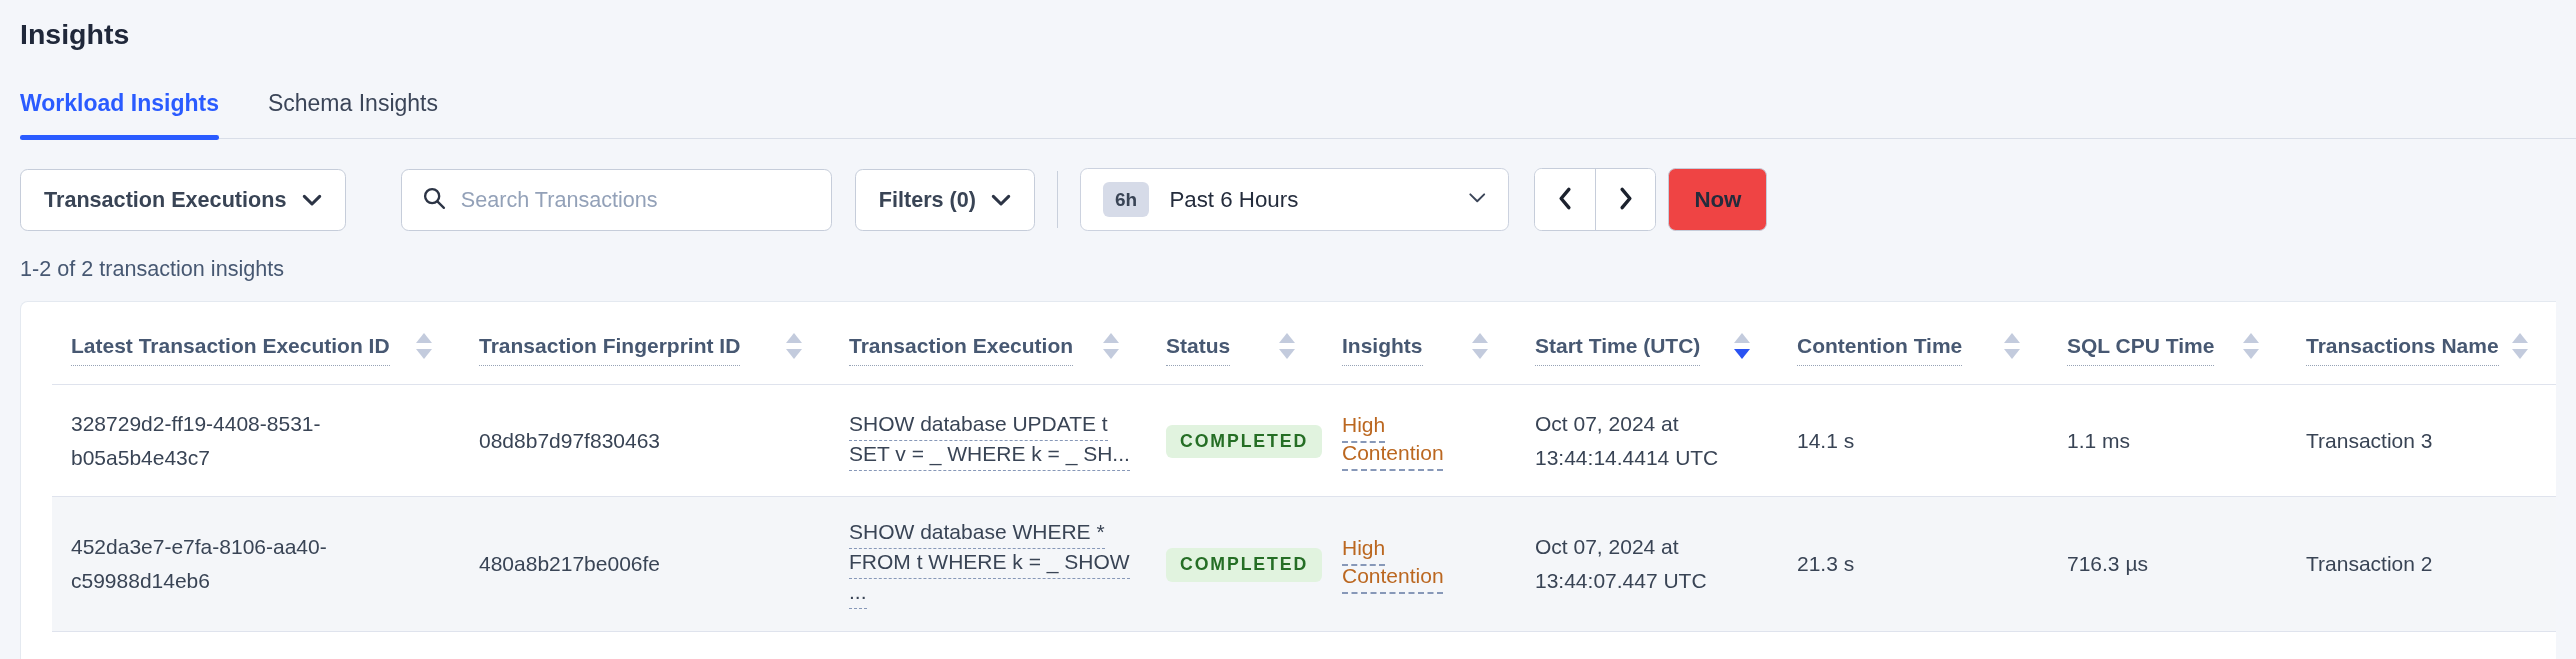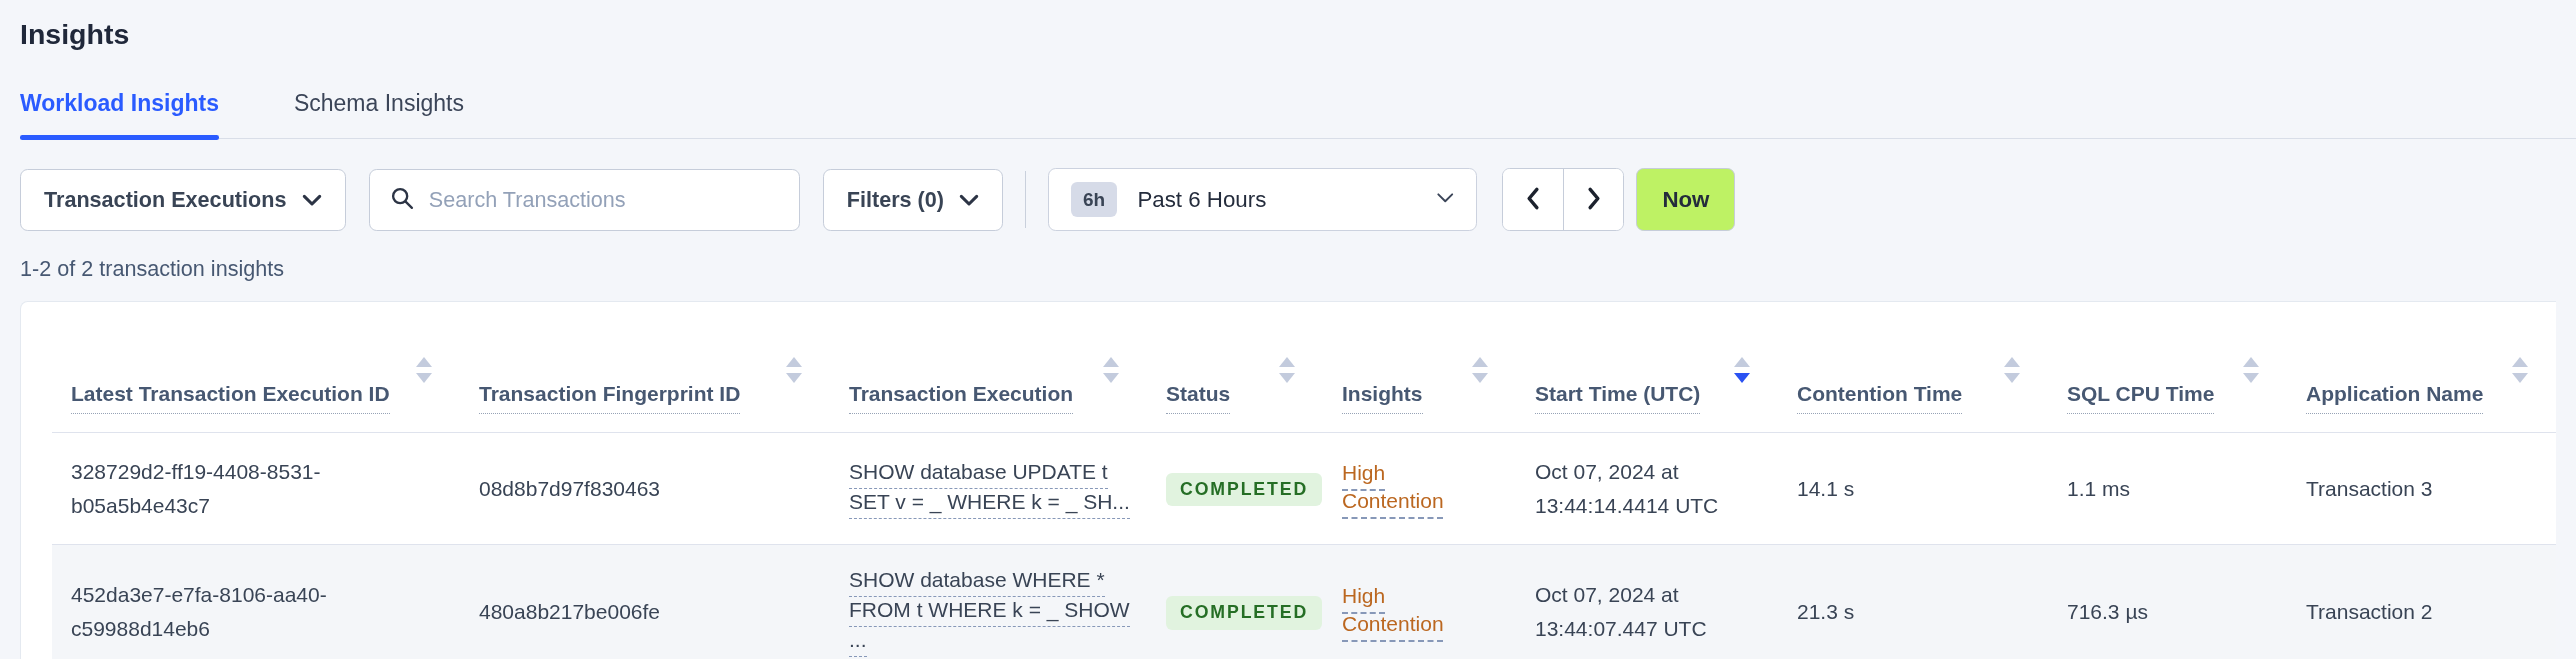--- a/index.html
+++ b/index.html
@@ -10,39 +10,39 @@
     color:#394455;
     overflow:hidden;
     position:relative;
   }
   .page { padding:17px 0 0 20px; }
 
   
   .page-title { font-size:28.5px; line-height:35px; font-weight:700; color:#20283a; }
 
   
-  .tabs { margin-top:37px; display:flex; gap:75px; border-bottom:1.5px solid #d9dee8; }
+  .tabs { margin-top:37px; display:flex; gap:49px; border-bottom:1.5px solid #d9dee8; }
   .tab { font-size:23px; line-height:29px; padding-bottom:20px; position:relative; color:#3b4558; cursor:pointer; }
   .tab.active { color:#2a5bff; font-weight:600; }
   .tab.active::after { content:""; position:absolute; left:0; right:0; bottom:-1.5px; height:4.6px; background:#2a5bff; border-radius:2.3px; }
 
   
   .toolbar { margin-top:29px; display:flex; align-items:center; }
   .btn {
     display:flex; align-items:center; gap:15.4px;
     height:62px; padding:0 23px;
     background:#fff; border:1.5px solid #c6cdda; border-radius:7.7px;
     font-size:21.6px; font-weight:600; color:#394455; cursor:pointer;
   }
   .gap30 { width:23px; flex:none; }
   .gap16 { width:12.3px; flex:none; }
   .search-box {
     display:flex; align-items:center; gap:14px;
     width:431px; height:62px; padding:0 20px;
-    background:#fff; border:1.5px solid #c6cdda; border-radius:7.7px;
+    background:#fff; border:1.5px solid #c6cdda; border-radius:7.7px;margin-left:32px;
   }
   .search-box input {
     flex:1; border:none; outline:none; background:transparent;
     font-family:"Liberation Sans", sans-serif; font-size:21.6px; color:#394455;
   }
   .search-box input::placeholder { color:#93a1b8; }
   .vdivider { width:1.5px; height:57px; background:#c9d0dc; margin:0 21.6px; flex:none; }
   .time-picker {
     display:flex; align-items:center; gap:20px;
     width:429px; height:63px; padding:0 21.6px;
@@ -54,21 +54,21 @@
   }
   .time-label { flex:1; font-size:22.3px; color:#242c3c; }
   .pager {
     display:flex; height:63px; margin-left:25px;
     background:#fff; border:1.5px solid #c6cdda; border-radius:7.7px; overflow:hidden; flex:none;
   }
   .pager-btn { width:60px; display:flex; align-items:center; justify-content:center; background:#fff; border:none; cursor:pointer; }
   .pager-btn + .pager-btn { border-left:1.5px solid #c6cdda; }
   .now-btn {
     height:63px; padding:4px 25px; display:flex; align-items:center;
-    background:#bef264; border:1.5px solid #c6cdda; border-radius:7.7px;
+    background:#ef4444; border:1.5px solid #c6cdda; border-radius:7.7px;
     font-size:22.3px; font-weight:600; color:#242c3c; cursor:pointer;
   }
 
   
   .summary { margin-top:25px; font-size:21.6px; line-height:26px; color:#475872; }
 
   
   .card {
     margin-top:18.5px; background:#fff;
     border:0.8px solid #e4e9f0; border-right:none; border-bottom:none;
@@ -76,21 +76,21 @@
     width:calc(100% - 20px); height:370px;
   }
   table.grid { margin-left:31px; width:calc(100% - 31px); border-collapse:collapse; table-layout:fixed; }
   thead tr { border-bottom:1.5px solid #dfe3ed; }
   tbody tr { border-bottom:1.5px solid #dfe3ed; }
   tbody tr.alt { background:#f4f6f9; }
   th { padding:31px 23px 18.5px 19px; text-align:left; vertical-align:bottom; }
   .hcell { display:flex; align-items:center; justify-content:space-between; gap:9.2px; cursor:pointer; }
   .hlabel {
     font-size:21px; line-height:25px; font-weight:700; color:#475872;
-    border-bottom:1.5px dotted #97a3b6; padding-bottom:7px; white-space:nowrap;margin-top:48px;
+    border-bottom:1.5px dotted #97a3b6; padding-bottom:7px; white-space:nowrap;
   }
   .sort { display:flex; flex-direction:column; gap:5.4px; align-items:center; flex:none; margin-right:4.6px; margin-bottom:6.2px; }
   .tri { width:0; height:0; border-left:8.5px solid transparent; border-right:8.5px solid transparent; }
   .tri-up { border-bottom:10px solid #c3cbdd; }
   .tri-down { border-top:10px solid #c3cbdd; }
   .sort.desc .tri-down { border-top-color:#2a52f2; }
 
   td { padding:21.6px 23px 21.6px 19px; vertical-align:middle; font-size:21px; line-height:34px; color:#394455; }
   .cell-line { display:block; }
   .stmt { display:flex; flex-direction:column; align-items:flex-start; gap:0; cursor:pointer; }
@@ -274,21 +274,21 @@
               <div class="hcell">
             <span class="hlabel">SQL CPU Time</span>
             <span class="sort">
                   <i class="tri tri-up"></i>
                   <i class="tri tri-down"></i>
                 </span>
           </div>
             </th>
           <th>
               <div class="hcell">
-            <span class="hlabel">Application Name</span>
+            <span class="hlabel">Transactions Name</span>
             <span class="sort">
                   <i class="tri tri-up"></i>
                   <i class="tri tri-down"></i>
                 </span>
           </div>
             </th>
         </tr>
       </thead>
       <tbody>
         <tr>

